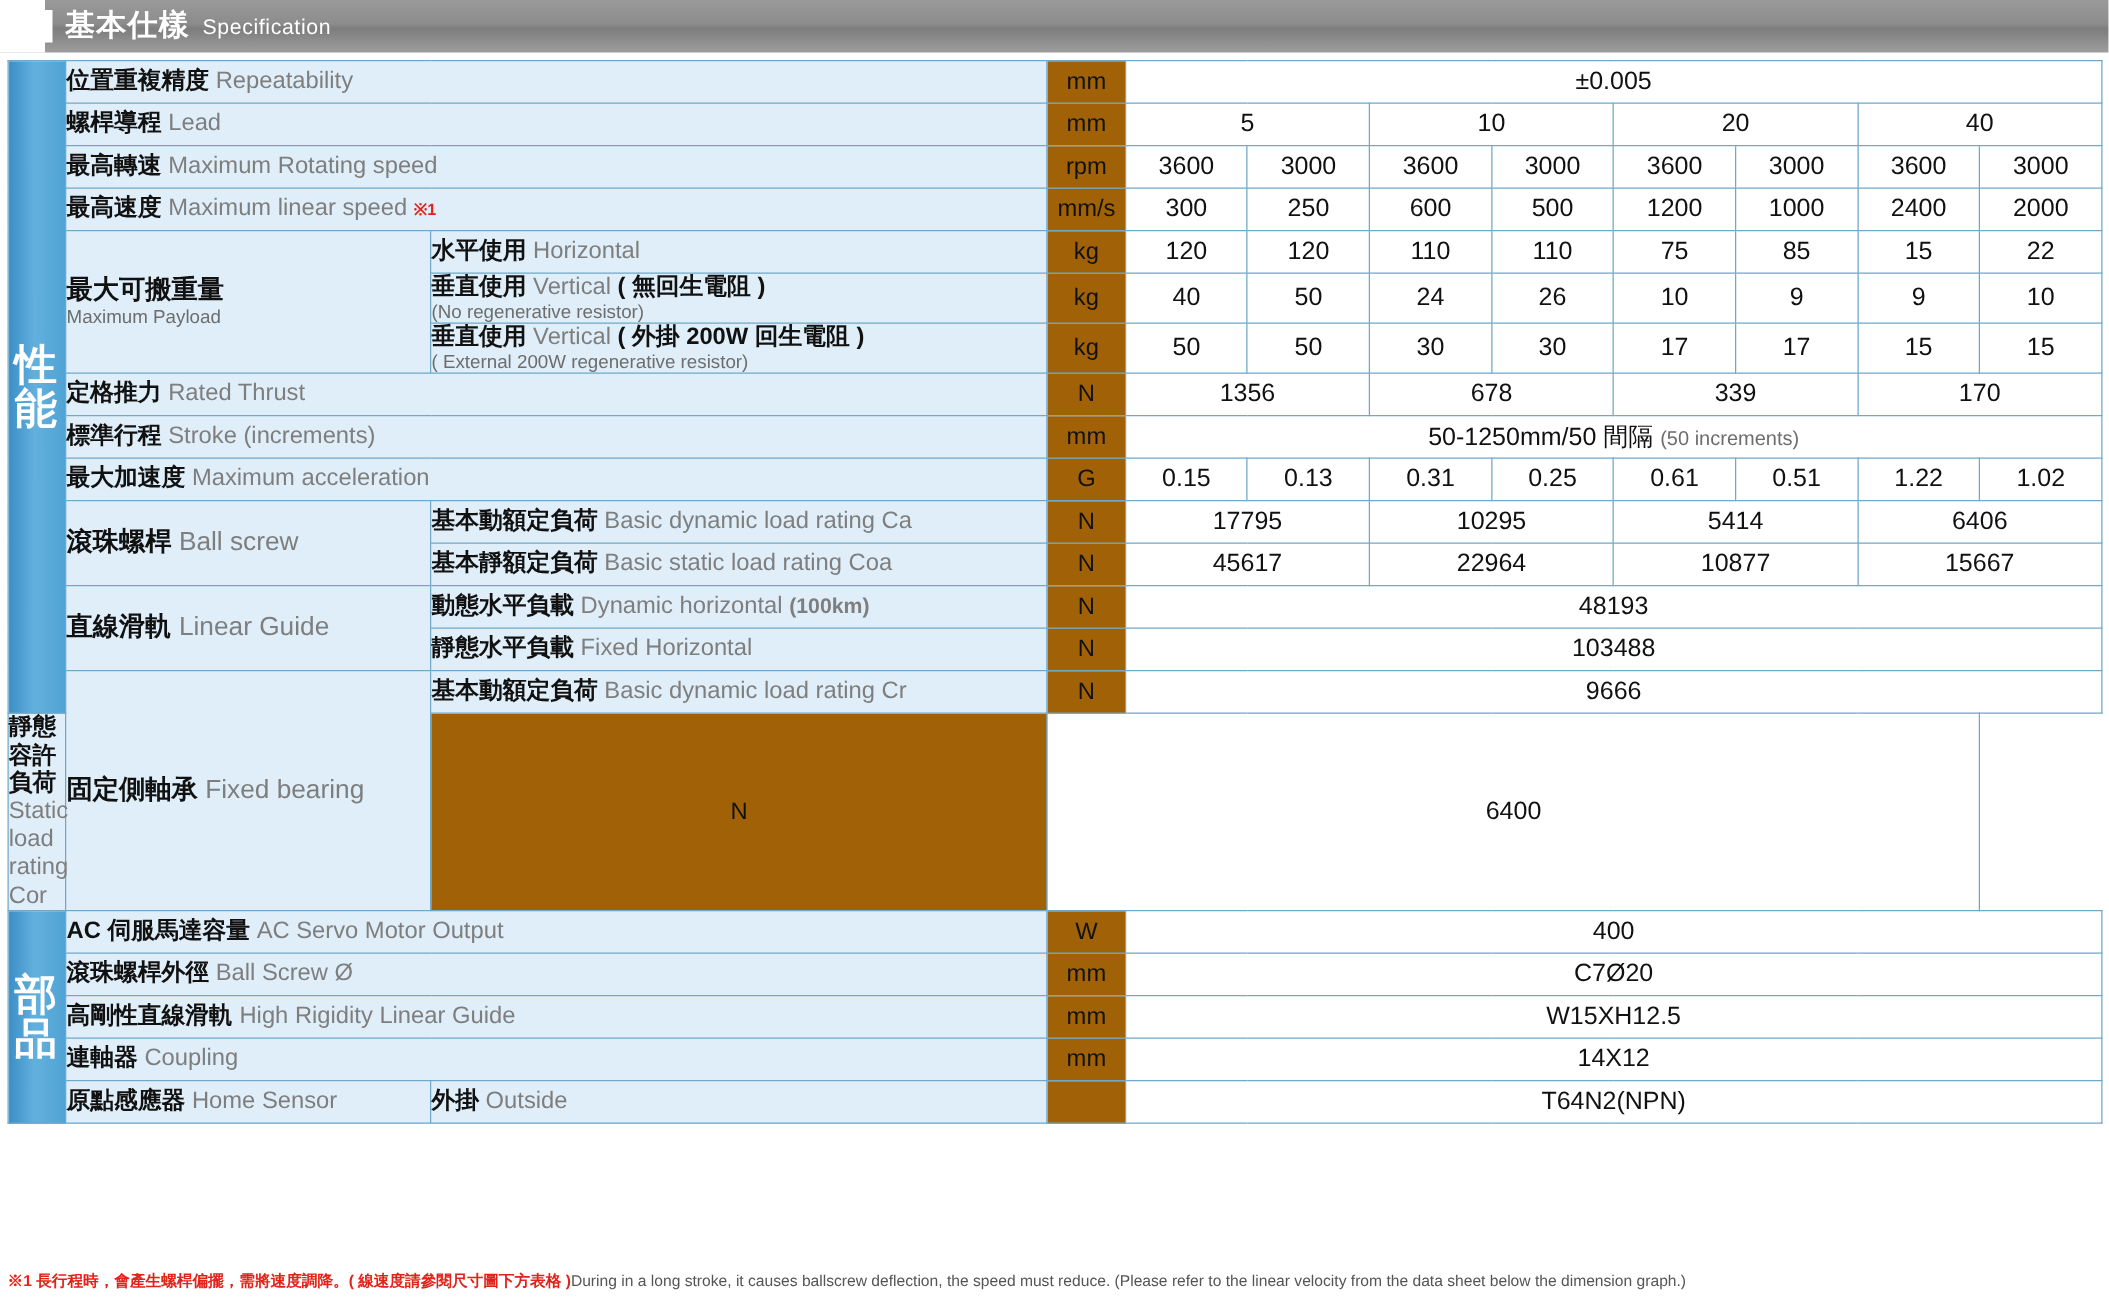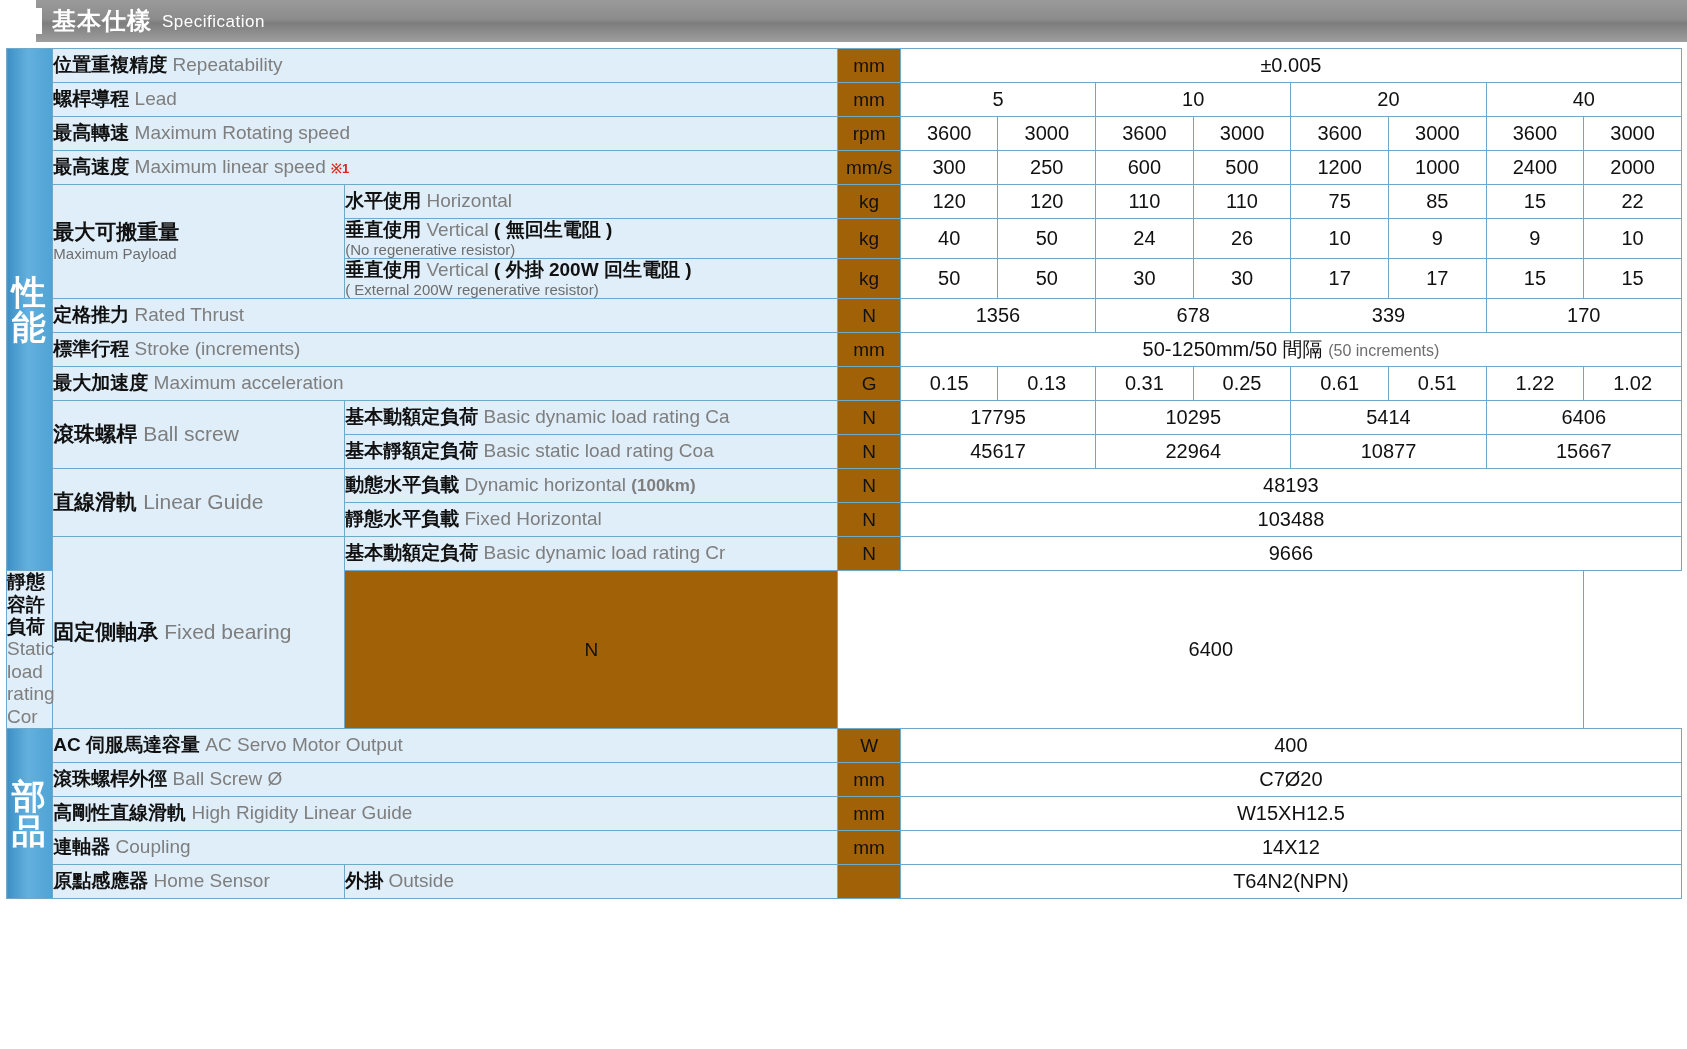--- a/index.html
+++ b/index.html
@@ -438,14 +438,17 @@
           <span class="en">Outside</span>
         </td>
         <td class="unit"></td>
         <td class="val" colspan="8">T64N2(NPN)</td>
       </tr>
 
     </tbody>
       </table>
   </div>
 
+  <div class="footnote">
+    <span class="red">※1 長行程時，會產生螺桿偏擺，需將速度調降。( 線速度請參閱尺寸圖下方表格 )</span><span class="en">During in a long stroke, it causes ballscrew deflection, the speed must reduce. (Please refer to the linear velocity from the data sheet below the dimension graph.)</span>
+  </div>
 
 </div>
 
 </body></html>

